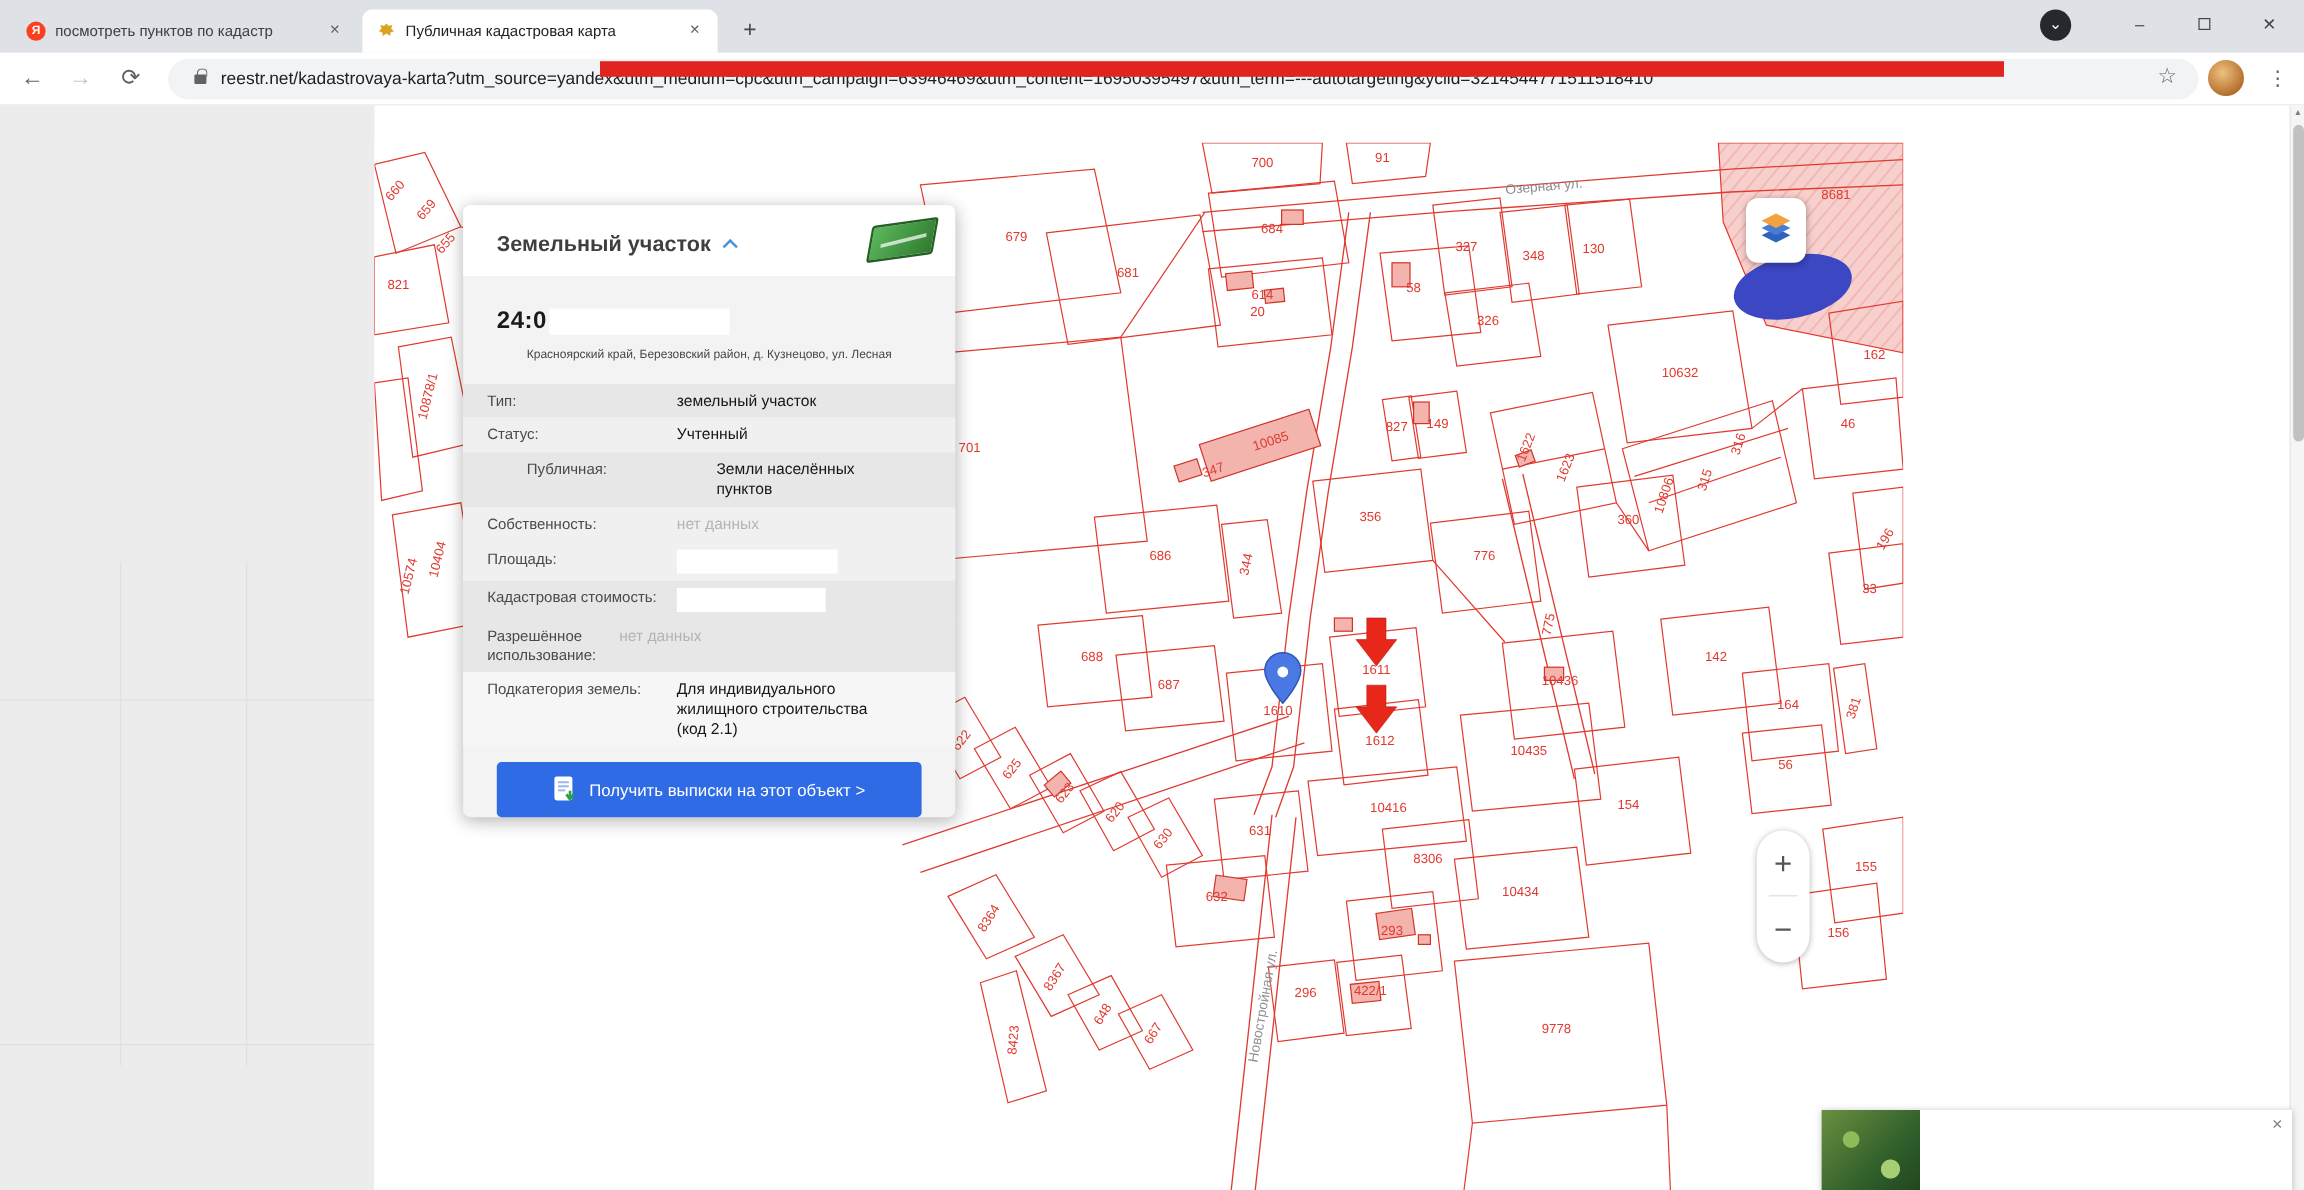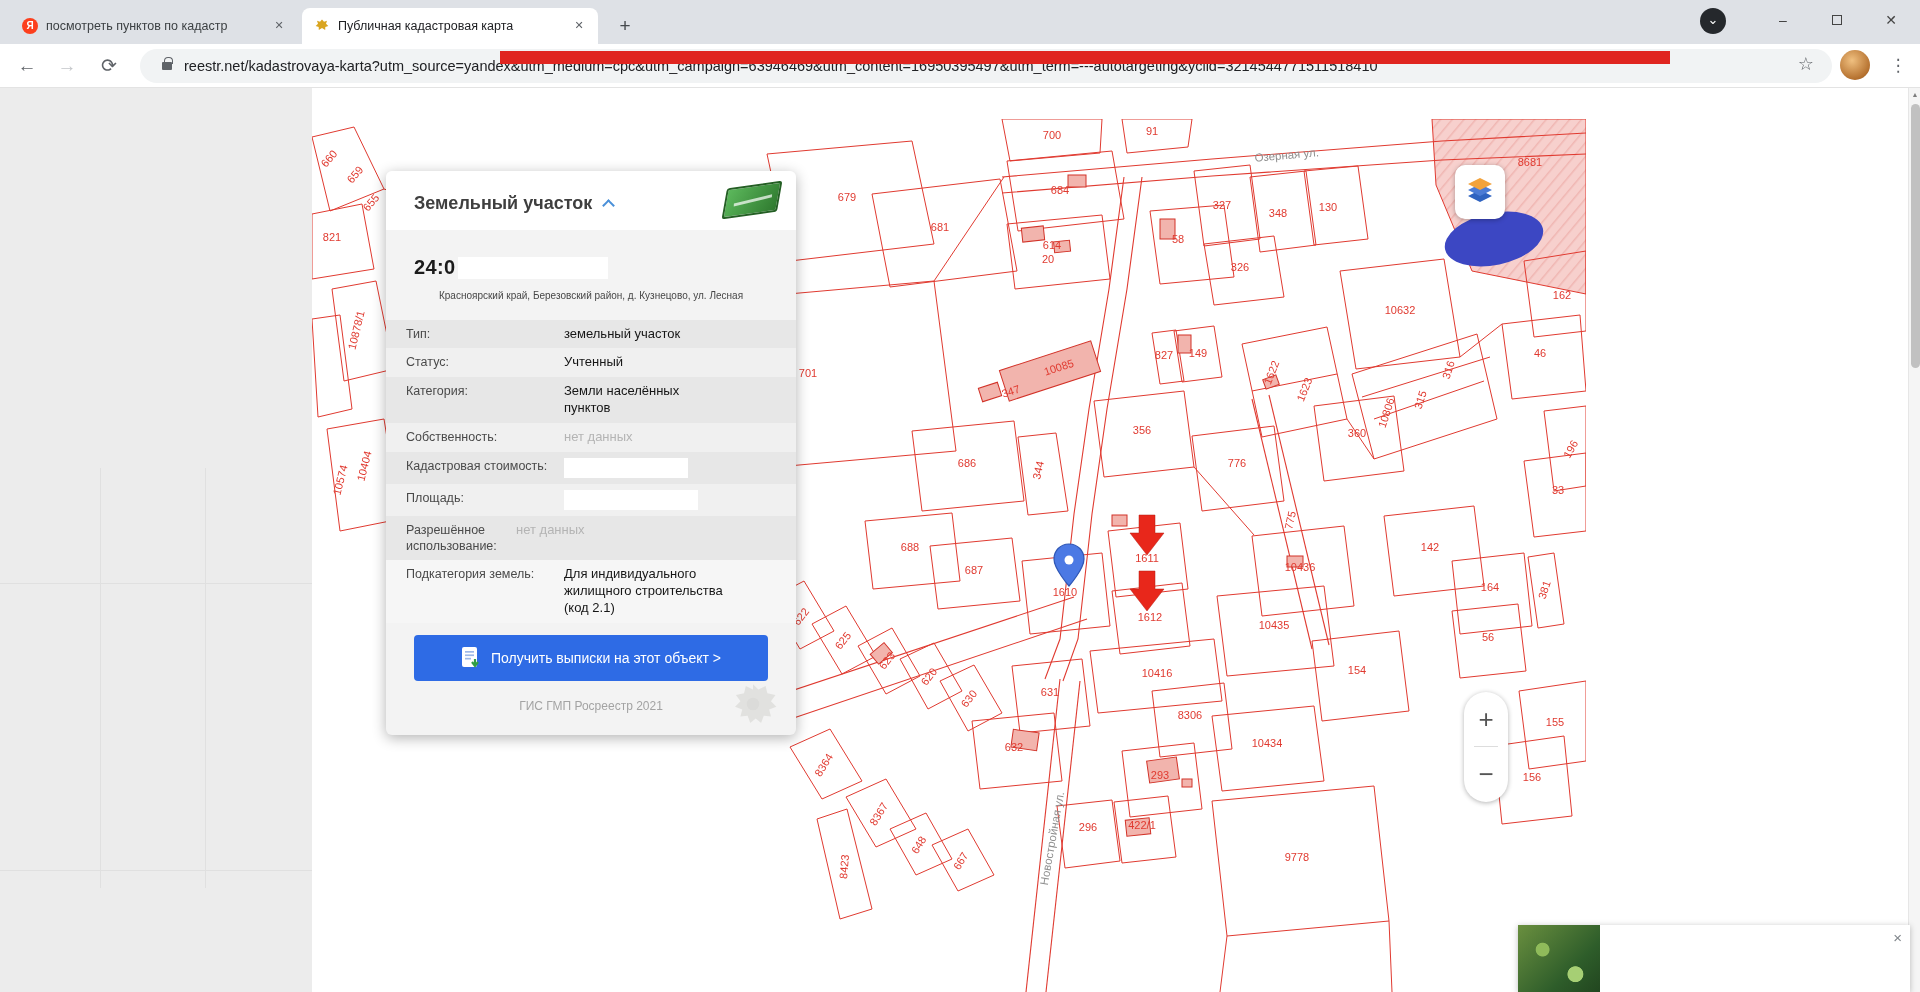--- a/index.html
+++ b/index.html
@@ -56,21 +56,21 @@
   #panel-chevron { width:9px; height:9px; border-left:2.4px solid #4a90d9; border-top:2.4px solid #4a90d9; transform:rotate(45deg); margin:4px 0 0 12px; }
   #green-logo { position:absolute; right:16px; top:14px; width:56px; height:30px; background:linear-gradient(120deg,#5cb85c,#2f7a2f); transform:rotate(-8deg) skewX(-18deg); border-radius:3px; border:2px solid #245f24; }
   #green-logo::after { content:""; position:absolute; left:8px; top:12px; width:38px; height:3px; background:rgba(255,255,255,.7); transform:rotate(-6deg); }
   #cad-number { padding:26px 28px 8px; font-size:20px; font-weight:bold; color:#1b1b1b; letter-spacing:.4px; display:flex; align-items:center; }
   #cad-redaction { display:inline-block; width:150px; height:22px; background:#fff; margin-left:2px; }
   #panel-address { padding:2px 28px 16px; font-size:10px; color:#474747; line-height:1.45;text-align:center; }
   .p-row { display:flex; padding:6px 16px 6px 20px; line-height:1.3; }
   .p-label { width:158px; flex:0 0 158px; font-size:12.5px; color:#4a4a4a; }
   .p-value { flex:1; font-size:13px; color:#161616; }
   .p-value.muted { color:#b4b4b4; }
-  .bg-a { background:#e7e7e7; } .bg-b { background:#f0f0f0; } .bg-c { background:#f6f6f6; }
+  .bg-a { background:#e7e7e7;justify-content:center; } .bg-b { background:#f0f0f0; } .bg-c { background:#f6f6f6; }
   .redact-box { width:124px; height:20px; background:#fff; }
   #extract-btn { margin:12px 28px 0; width:calc(100% - 56px); height:46px; background:#2e6be5; border:none; border-radius:4px; color:#fff; font-size:14px; display:flex; align-items:center; justify-content:center; gap:10px; cursor:pointer; font-family:inherit; }
   #panel-footer { position:relative; padding:18px 0 22px; text-align:center; font-size:12px; color:#a3a3a3; }
   #eagle { position:absolute; right:16px; bottom:4px; opacity:.55; }
 
   
   #scrollbar { position:absolute; left:1908px; top:0px; width:12px; height:904px; background:#f5f5f5; border-left:1px solid #e6e6e6; }
   #scroll-up { width:12px; height:14px; text-align:center; font-size:7px; color:#7d7d7d; line-height:14px; }
   #scroll-thumb { position:absolute; top:16px; left:1.5px; width:9px; height:264px; background:#c1c1c1; border-radius:5px; }
 
@@ -367,37 +367,37 @@
 
     <div class="p-row bg-a">
       <div class="p-label">Тип:</div>
       <div class="p-value">земельный участок</div>
     </div>
     <div class="p-row bg-b">
       <div class="p-label">Статус:</div>
       <div class="p-value">Учтенный</div>
     </div>
     <div class="p-row bg-a">
-      <div class="p-label">Категория:</div>
+      <div class="p-label">Публичная:</div>
       <div class="p-value" style="max-width:150px;">Земли населённых пунктов</div>
     </div>
     <div class="p-row bg-b">
       <div class="p-label">Собственность:</div>
       <div class="p-value muted">нет данных</div>
+    </div>
+    <div class="p-row bg-b">
+      <div class="p-label">Площадь:</div>
+      <div class="p-value">
+          <div class="redact-box" style="width:134px;"></div>
+        </div>
     </div>
     <div class="p-row bg-a">
       <div class="p-label">Кадастровая стоимость:</div>
       <div class="p-value">
           <div class="redact-box"></div>
-        </div>
-    </div>
-    <div class="p-row bg-b">
-      <div class="p-label">Площадь:</div>
-      <div class="p-value">
-          <div class="redact-box" style="width:134px;"></div>
         </div>
     </div>
     <div class="p-row bg-a">
       <div class="p-label" style="max-width:110px;">Разрешённое использование:</div>
       <div class="p-value muted">нет данных</div>
     </div>
     <div class="p-row bg-c">
       <div class="p-label">Подкатегория земель:</div>
       <div class="p-value" style="max-width:160px;">Для индивидуального жилищного строительства (код 2.1)</div>
     </div>
@@ -406,27 +406,20 @@
       <svg width="20" height="24" viewBox="0 0 20 24">
         <rect x="1" y="1" width="15" height="20" rx="2" fill="#ffffff"></rect>
         <rect x="4" y="5" width="9" height="1.7" fill="#9db8e8"></rect>
         <rect x="4" y="8.4" width="9" height="1.7" fill="#9db8e8"></rect>
         <rect x="4" y="11.8" width="6" height="1.7" fill="#9db8e8"></rect>
         <path d="M14 13 v5 M11 16 l3 4 3-4" stroke="#2f9e44" stroke-width="2.2" fill="none"></path>
       </svg>
       <span>Получить выписки на этот объект &gt;</span>
     </button>
 
-    <div id="panel-footer">
-      <span>ГИС ГМП Росреестр 2021</span>
-      <svg id="eagle" width="54" height="54" viewBox="0 0 60 60">
-        <path fill="#d4d4d0" d="M30 8 l6 6 8-4 2 8 9 2-5 7 6 6-8 3 2 8-8-1-3 8-6-5-6 5-3-8-8 1 2-8-8-3 6-6-5-7 9-2 2-8 8 4z"></path>
-        <circle cx="30" cy="30" r="7" fill="#c8c8c4"></circle>
-      </svg>
-    </div>
   </div>
 
   <div id="scrollbar">
     <div id="scroll-up">▲</div>
     <div id="scroll-thumb"></div>
   </div>
 
   <div id="ad-card">
     <div id="ad-thumb"></div>
     <div id="ad-body">

